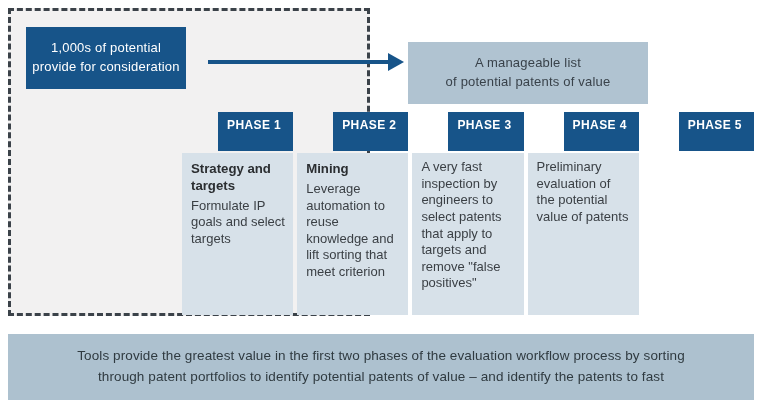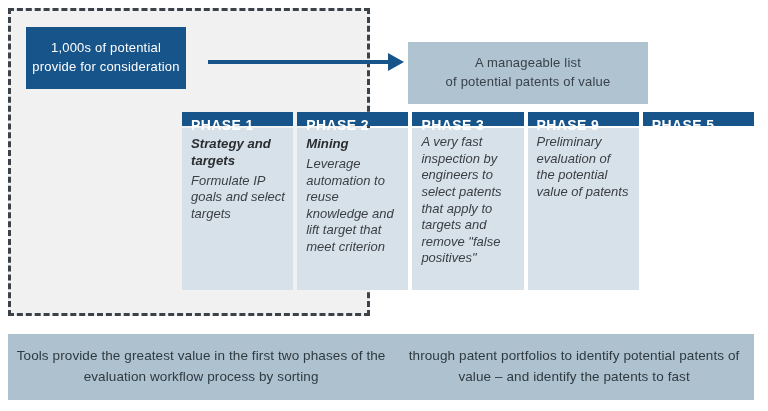--- a/index.html
+++ b/index.html
@@ -31,34 +31,35 @@
     position:absolute;left:408px;top:26px;width:240px;height:62px;
     background:#b0c3d1;color:#39424a;display:flex;flex-direction:column;
     align-items:center;justify-content:center;text-align:center;
     font-size:13px;line-height:1.45;z-index:2;letter-spacing:.2px;margin-top:16px;
   }
   .phases{
     position:absolute;left:182px;top:112px;width:572px;z-index:2;
     display:grid;grid-template-columns:repeat(5,1fr);column-gap:4px;
   }
   .phase-header{
-    background:#175489;color:#ffffff;height:14px;line-height:27px;
-    font-weight:bold;font-size:14px;padding-left:9px;letter-spacing:.4px;
+    background:#175489;color:#ffffff;height:39px;line-height:27px;
+    font-weight:bold;font-size:12px;padding-left:9px;letter-spacing:.4px;
     margin-bottom:2px;
+    margin-left:36px;
   }
   .phase-body{
     background:#d7e1e9;height:156px;padding:6px 7px 0 9px;box-sizing:content-box;
-    color:#3a3f44;font-size:13px;line-height:1.28;font-style:italic;
+    color:#3a3f44;font-size:13px;line-height:1.28;
   }
   .phase-title{
     font-weight:bold;color:#2b2e31;margin:2px 0 3px 0;font-size:13.2px;
   }
   .footer-banner{
     position:absolute;left:8px;top:334px;width:746px;height:66px;
-    background:#adc1cf;color:#2f3a40;display:flex;flex-direction:row;
+    background:#adc1cf;color:#2f3a40;display:flex;flex-direction:column;
     align-items:center;justify-content:center;text-align:center;
     font-size:13.5px;line-height:1.55;z-index:2;letter-spacing:.1px;
   }
 </style>
 </head>
 <body>
 
 <div class="dashed-area"></div>
 
 <div class="input-box">
@@ -81,33 +82,33 @@
     <div class="phase-body">
       <div class="phase-title">Strategy and targets</div>
       <div class="phase-desc">Formulate IP goals and select targets</div>
     </div>
   </div>
 
   <div class="phase-col">
     <div class="phase-header">PHASE 2</div>
     <div class="phase-body">
       <div class="phase-title">Mining</div>
-      <div class="phase-desc">Leverage automation to reuse knowledge and lift target that meet criterion</div>
+      <div class="phase-desc">Leverage automation to reuse knowledge and lift sorting that meet criterion</div>
     </div>
   </div>
 
   <div class="phase-col">
     <div class="phase-header">PHASE 3</div>
     <div class="phase-body">
       <div class="phase-desc">A very fast inspection by engineers to select patents that apply to targets and remove "false positives"</div>
     </div>
   </div>
 
   <div class="phase-col">
-    <div class="phase-header">PHASE 9</div>
+    <div class="phase-header">PHASE 4</div>
     <div class="phase-body">
       <div class="phase-desc">Preliminary evaluation of the potential value of patents</div>
     </div>
   </div>
 
   <div class="phase-col">
     <div class="phase-header">PHASE 5</div>
   </div>
 
 </div>

